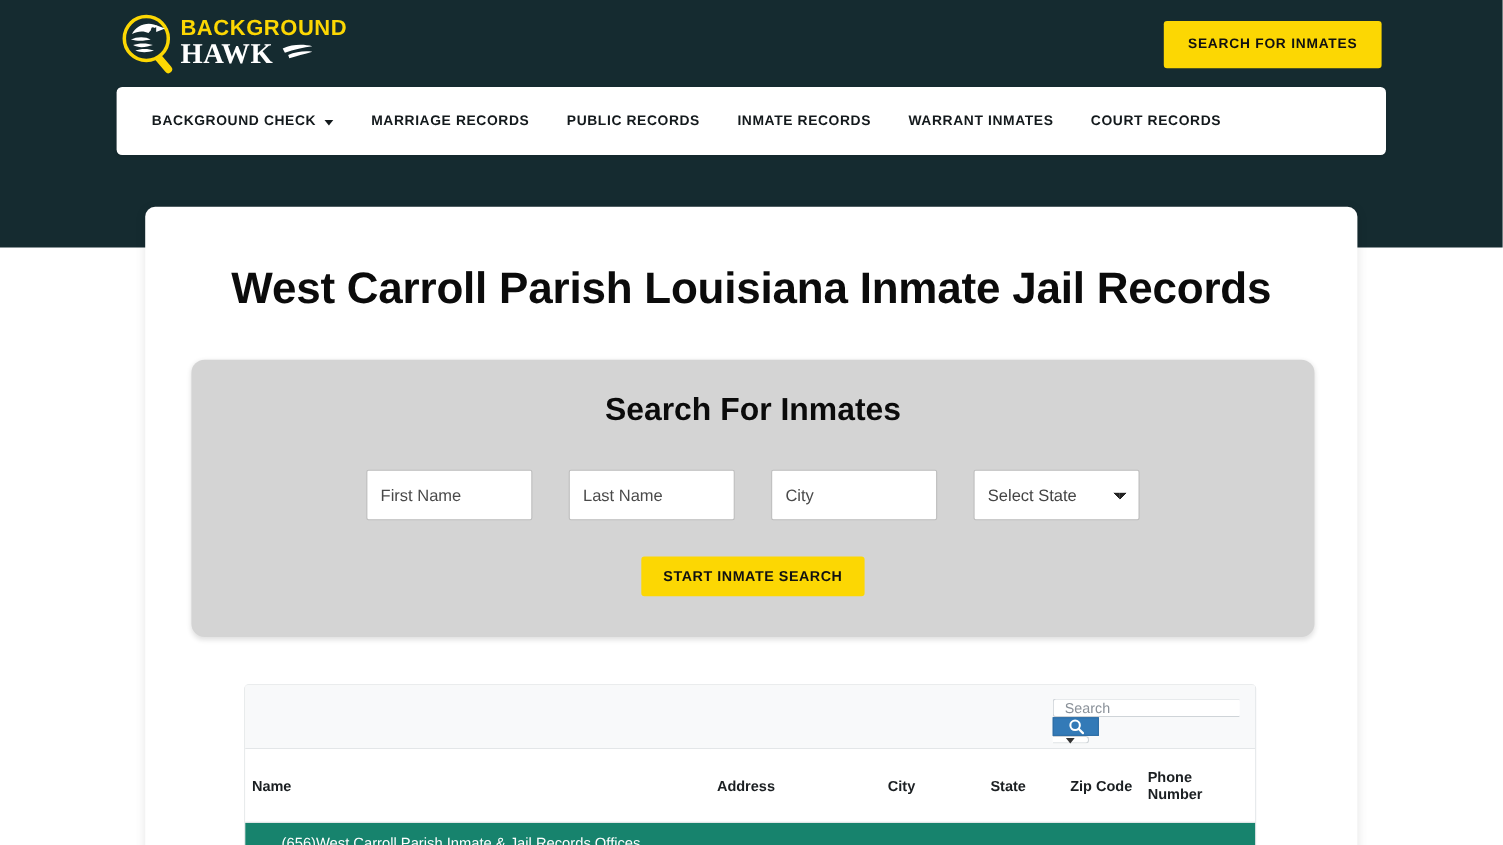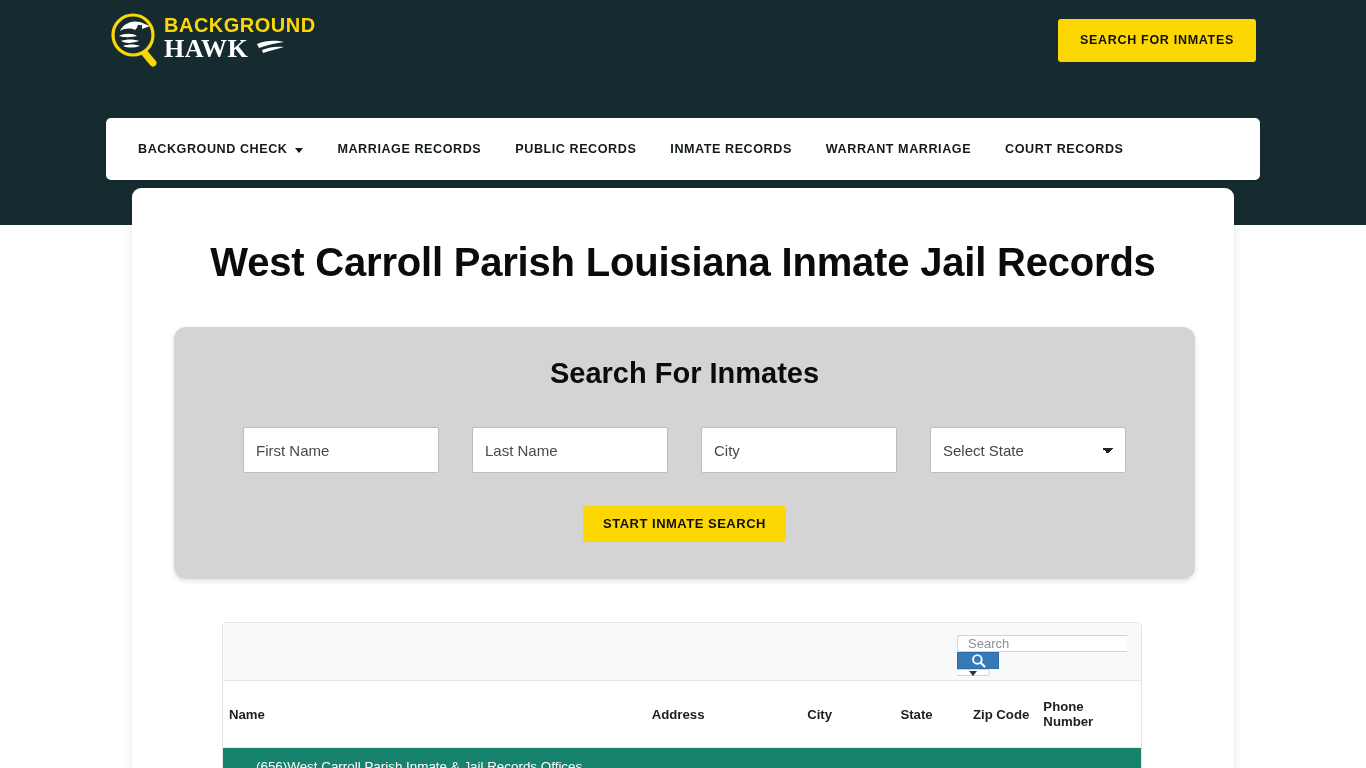--- a/index.html
+++ b/index.html
@@ -61,21 +61,20 @@
     left: 106px;
     top: 79px;
     width: 1154px;
     height: 62px;
     background: #ffffff;
     border-radius: 5px;
     display: flex;
     align-items: center;
     padding-left: 32px;
     box-shadow: 0 1px 3px rgba(0,0,0,0.08);
-    margin-top: 39px;
   }
   .nav-item {
     display: flex;
     align-items: center;
     gap: 8px;
     color: #13191c;
     font-size: 12.6px;
     font-weight: bold;
     letter-spacing: 0.55px;
     margin-right: 34px;
@@ -138,21 +137,21 @@
     color: #0b0b0b;
     font-family: "Liberation Sans Narrow", "Liberation Sans", sans-serif;
   }
   .fields-row {
     display: flex;
     justify-content: center;
     gap: 33px;
     margin-top: 37px;
   }
   .field {
-    width: 196px;
+    width: 151px;
     height: 46px;
     background: #ffffff;
     border: 1px solid #bdbdbd;
     border-radius: 2px;
     padding: 0 12px;
     font-size: 15px;
     color: #444444;
     font-family: "Liberation Sans", sans-serif;
     outline: none;
   }
@@ -311,21 +310,21 @@
   <a class="nav-item" href="#">
     <span>MARRIAGE RECORDS</span>
   </a>
   <a class="nav-item" href="#">
     <span>PUBLIC RECORDS</span>
   </a>
   <a class="nav-item" href="#">
     <span>INMATE RECORDS</span>
   </a>
   <a class="nav-item" href="#">
-    <span>WARRANT MARRIAGE</span>
+    <span>WARRANT INMATES</span>
   </a>
   <a class="nav-item" href="#">
     <span>COURT RECORDS</span>
   </a>
 </nav>
 
 <main class="content-card">
 
   <h1 class="page-title">West Carroll Parish Louisiana Inmate Jail Records</h1>
 

